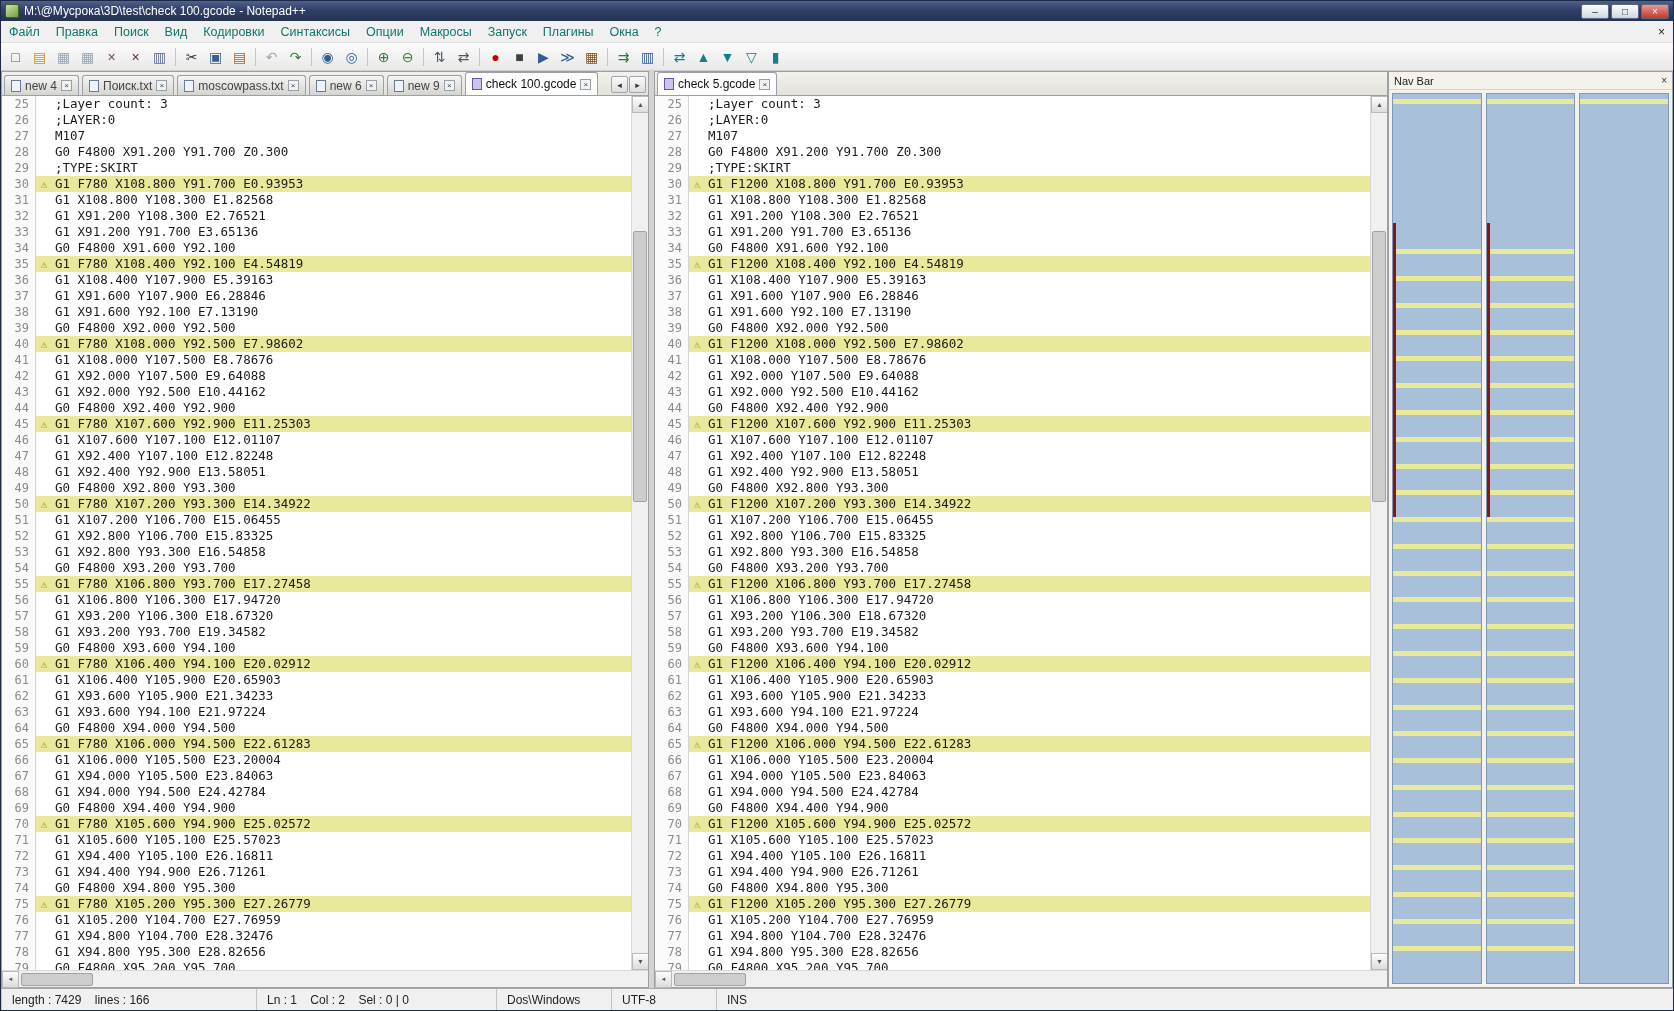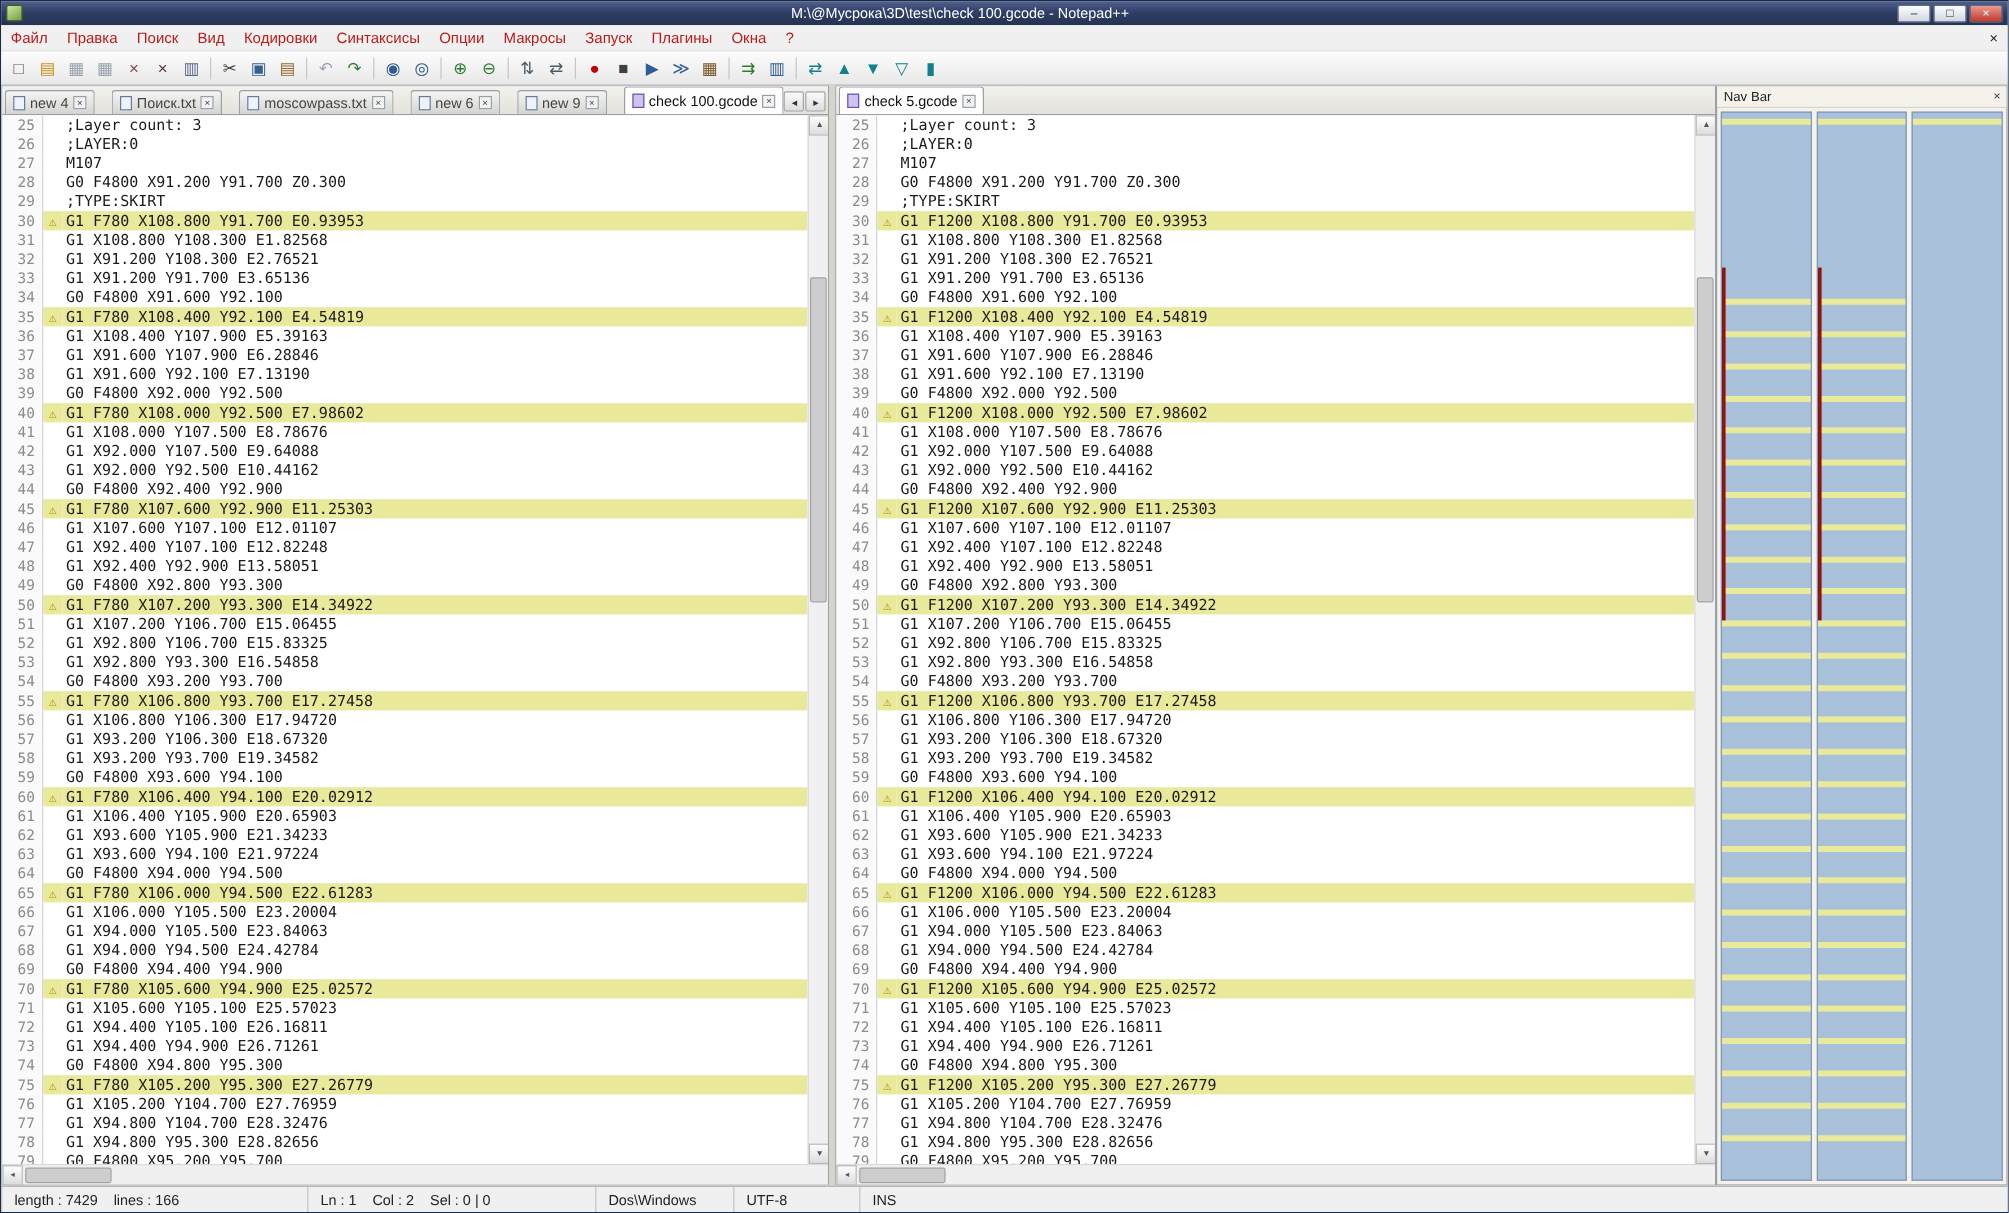--- a/index.html
+++ b/index.html
@@ -3,49 +3,49 @@
 <meta charset="utf-8">
 <style>
   * { box-sizing: border-box; margin: 0; padding: 0; }
   html,body { width:1674px; height:1011px; overflow:hidden; font-family:"Liberation Sans",sans-serif; }
   .window { width:1674px; height:1011px; display:flex; flex-direction:column; background:#f0f0f0; border:1px solid #1c2a45; }
 
   
   .titlebar { height:20px; flex:0 0 20px; display:flex; align-items:center; padding:0 4px; gap:5px;
     background:linear-gradient(180deg,#50618c 0%,#303f68 45%,#25324f 100%); color:#fff; font-size:12px; }
   .app-icon { width:14px; height:14px; border-radius:2px; background:linear-gradient(145deg,#cfe6a0,#6f9f3f); border:1px solid #3f5f24; }
-  .title-text { flex:1; white-space:nowrap; overflow:hidden;text-align:center; }
+  .title-text { flex:1; white-space:nowrap; overflow:hidden; }
   .win-controls { display:flex; gap:2px; }
   .wbtn { width:28px; height:15px; display:flex; align-items:center; justify-content:center; font-size:10px; color:#333;
     background:linear-gradient(#fdfdfd,#cfd6e2); border:1px solid #5a6a85; border-radius:2px; }
   .wbtn.close { background:linear-gradient(#e89a8e,#c0392b); color:#fff; }
 
   
   .menubar { height:22px; flex:0 0 22px; background:#f0f0f0; display:flex; align-items:center; border-bottom:1px solid #e0e0e0; }
   .menu-items { display:flex; }
-  .menu-item { padding:3px 8px; font-size:12.5px; color:#b91c1c; }
+  .menu-item { padding:3px 8px; font-size:12.5px; color:#0f766e; }
   .menu-close { margin-left:auto; padding:0 8px; font-size:12px; color:#222; }
 
   
   .toolbar { height:28px; flex:0 0 28px; display:flex; align-items:center; padding:0 3px; gap:1px;
     background:linear-gradient(#fcfcfc,#e8e8e8); border-bottom:1px solid #cfcfcf; }
   .tbi { width:23px; height:23px; display:flex; align-items:center; justify-content:center; background:transparent; border:1px solid transparent; border-radius:3px; }
   .tbg { font-size:14px; line-height:1; }
   .tb-sep { width:1px; height:18px; background:#c6c6c6; margin:0 3px; }
 
   
   .main { flex:1; display:flex; background:#d8d4cc; overflow:hidden; }
   .pane { display:flex; flex-direction:column; background:#fff; border:1px solid #9aa0a8; }
   .left-pane { flex:0 0 648px; }
   .splitter { flex:0 0 5px; background:#d8d4cc; }
   .right-pane { flex:0 0 734px;justify-content:flex-end; }
 
   
   .tabbar { height:24px; flex:0 0 24px; background:linear-gradient(#f2f1ec,#e2e1da); border-bottom:1px solid #9aa0a8; display:flex; align-items:flex-end; padding:0 2px; }
-  .tabs { display:flex; align-items:flex-end; gap:14px; }
+  .tabs { display:flex; align-items:flex-end; gap:3px; }
   .tab { display:flex; align-items:center; gap:4px; height:20px; padding:0 6px; font-size:12px; color:#444;
     background:linear-gradient(#f5f5f5,#d4d4d0); border:1px solid #9aa0a8; border-bottom:none; border-radius:3px 3px 0 0; white-space:nowrap; }
   .tab.active { background:#fdfdfd; height:23px; color:#111; }
   .doc-icon { width:10px; height:12px; background:#eef2fa; border:1px solid #6a7a9a; }
   .tab.active .doc-icon { background:#cfc2ee; border-color:#6a54b0; }
   .tab-close { width:11px; height:11px; font-size:8px; line-height:10px; text-align:center; color:#444; border:1px solid #98a0a8; background:#f2f2f2; }
   .tab-arrows { margin-left:auto; display:flex; gap:1px; padding-bottom:2px; }
   .arrow-btn { width:17px; height:17px; font-size:9px; color:#333; background:linear-gradient(#fbfbfb,#dddddd); border:1px solid #a0a6ae; border-radius:2px; }
 
   

